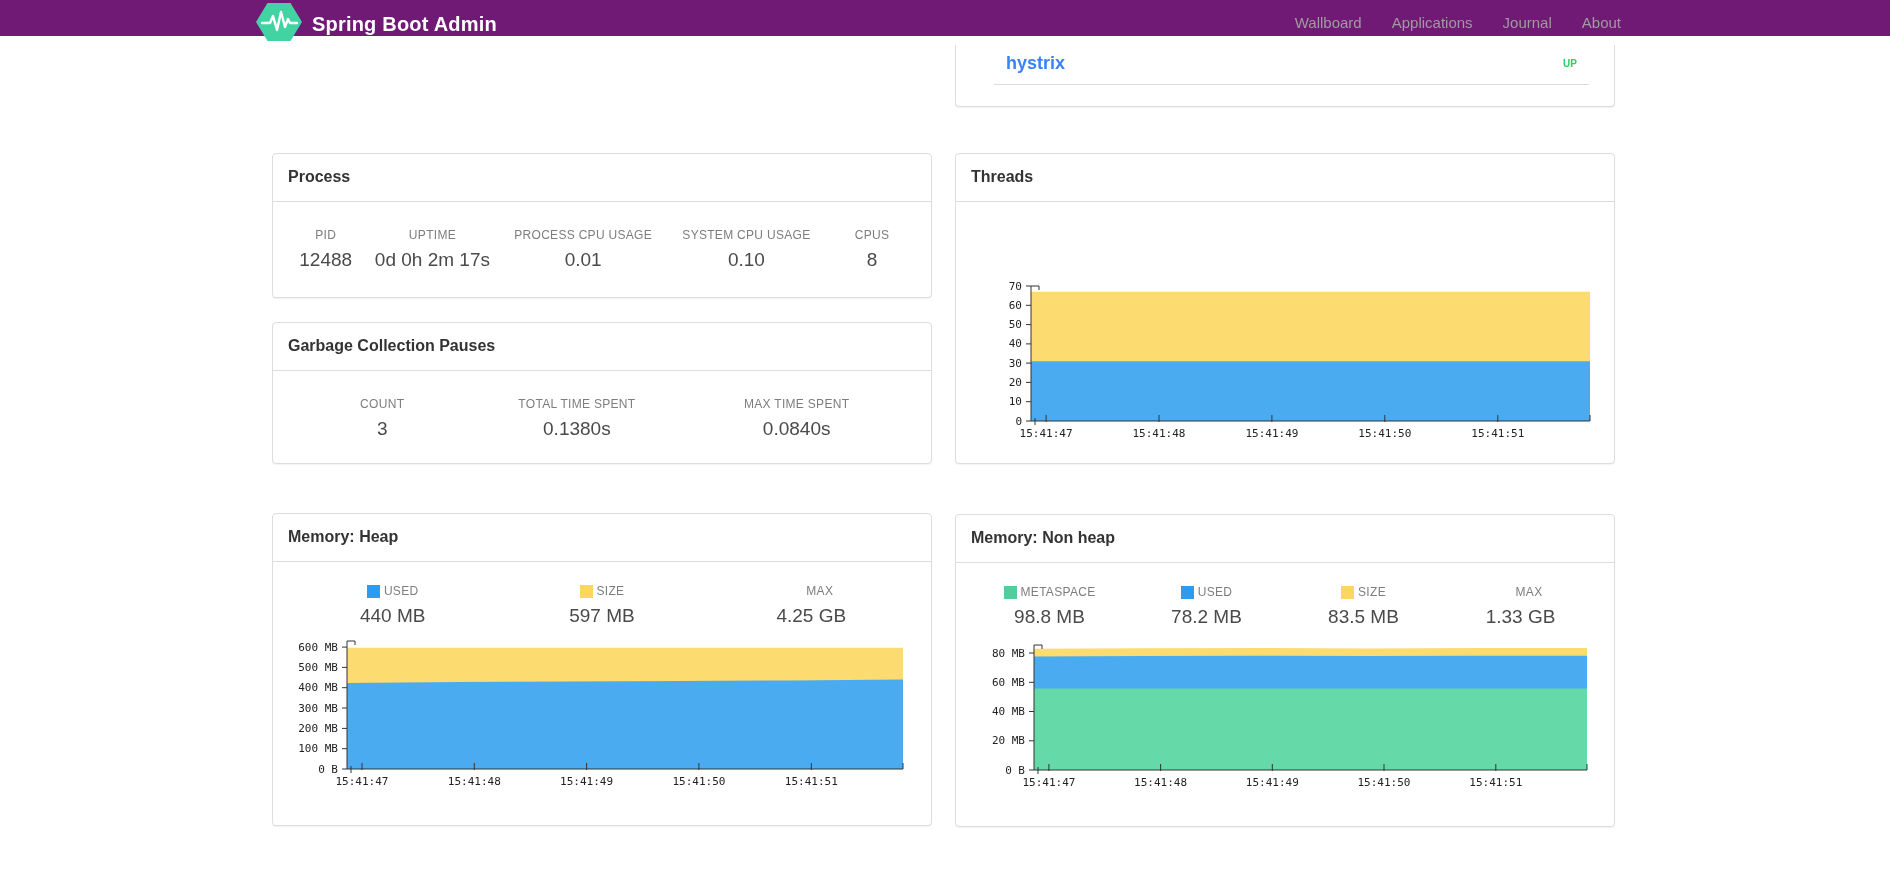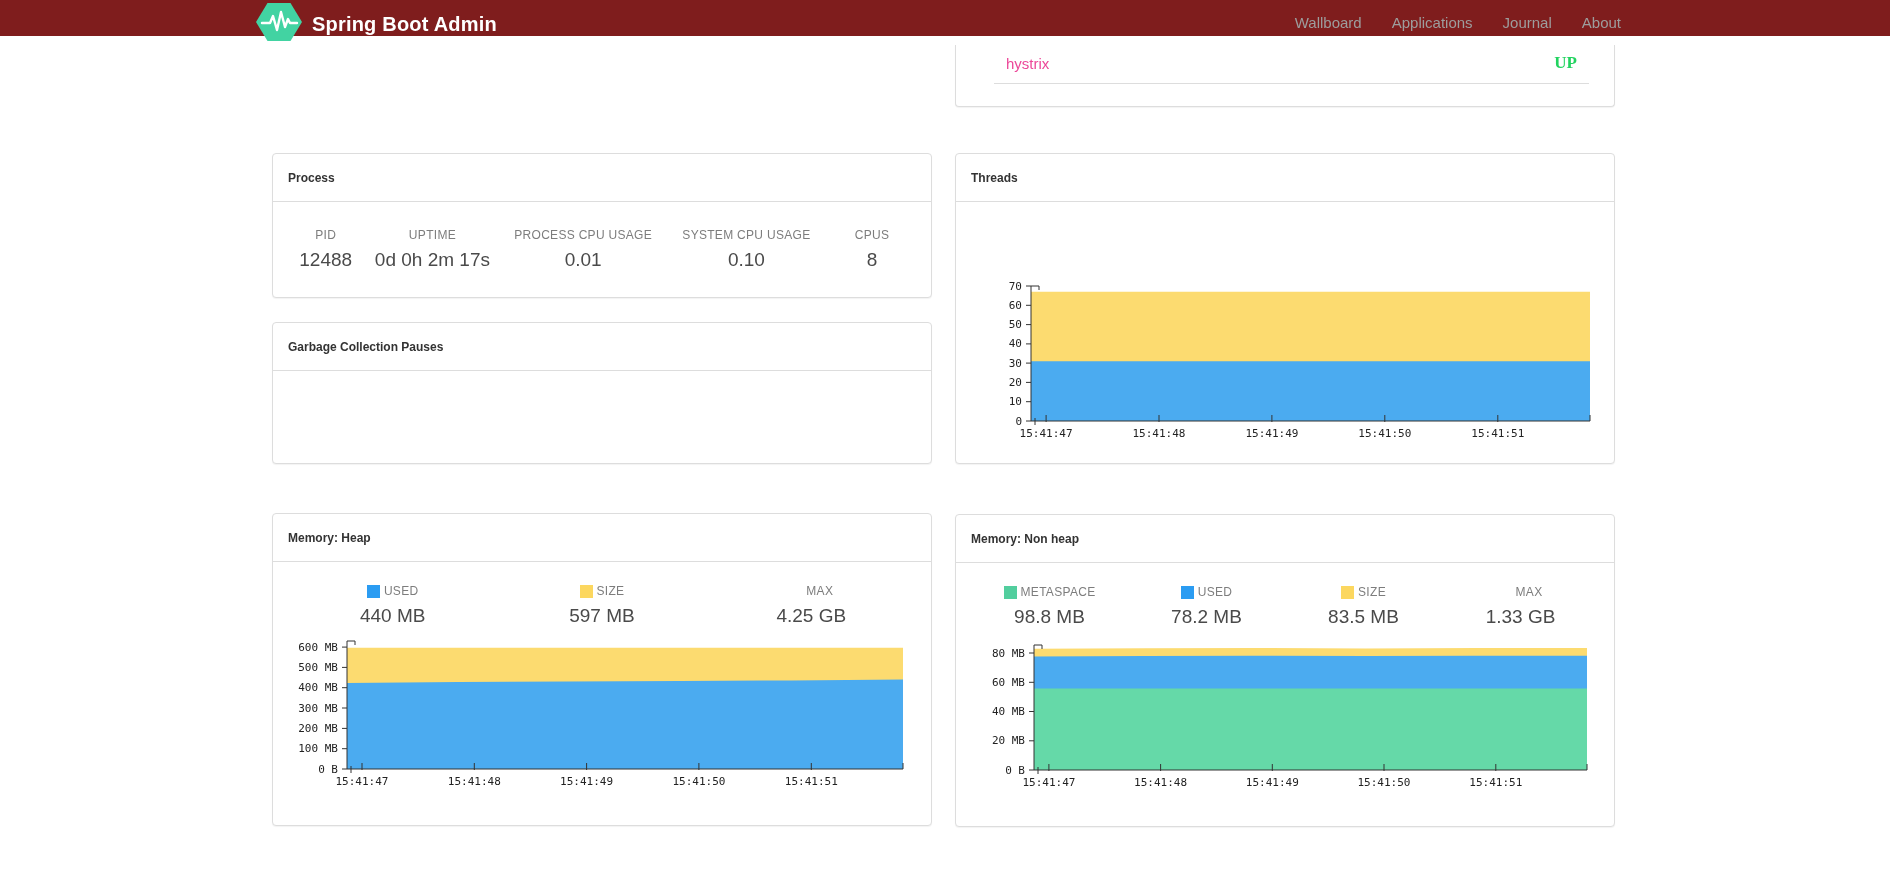--- a/index.html
+++ b/index.html
@@ -1,39 +1,39 @@
 <!DOCTYPE html>
 <html><head>
 <meta charset="utf-8">
 <style>
   * { margin:0; padding:0; box-sizing:border-box; }
   html,body { width:1890px; height:892px; background:#ffffff;
     font-family:"Liberation Sans", sans-serif; overflow:hidden; }
 
   
   .navbar { position:absolute; left:0; top:0; width:1890px; height:36px;
-    background:#7f1d1d; display:flex; align-items:center; }
+    background:#701a75; display:flex; align-items:center; }
   .brand { display:flex; align-items:center; gap:10px; position:absolute; left:256px; top:2px;
     text-decoration:none; cursor:pointer; }
   .brand-title { color:#ffffff; font-size:20px; font-weight:700; letter-spacing:.2px; }
   .nav-links { position:absolute; right:254px; top:0; height:45px; display:flex; align-items:center; }
   .nav-link { color:#9d9d9d; font-size:15px; padding:12px 15px; line-height:45px; cursor:pointer; }
 
   
   .panel { position:absolute; background:#fff; border:1px solid #ddd; border-radius:4px;
     box-shadow:0 1px 1px rgba(0,0,0,.05); }
   .panel-heading { height:48px; padding:14px 15px; border-bottom:1px solid #ddd; }
-  .panel-title { font-size:12px; font-weight:700; color:#333;text-align:center; }
+  .panel-title { font-size:16px; font-weight:700; color:#333;text-align:center; }
 
   #panel-health { left:955px; top:45px; width:660px; height:62px;
     border-top:none; border-radius:0 0 4px 4px; }
   .health-row { margin:0 25px 0 38px; padding:8px 12px 10px 12px; border-bottom:1px solid #ddd;
     display:flex; justify-content:space-between; align-items:center; }
-  .health-name { font-size:15px; font-weight:400; color:#ec4899; }
-  .health-status { font-size:17px; font-weight:700;font-family:Liberation Serif, serif; }
+  .health-name { font-size:18px; font-weight:700; color:#3b82f6; }
+  .health-status { font-size:10px; font-weight:700; }
 
   #panel-process { left:272px; top:153px; width:660px; height:145px; }
   #panel-threads { left:955px; top:153px; width:660px; height:311px; }
   #panel-gc      { left:272px; top:322px; width:660px; height:142px; }
   #panel-heap    { left:272px; top:513px; width:660px; height:313px; }
   #panel-nonheap { left:955px; top:514px; width:660px; height:313px; }
 
   .stats { display:flex; padding:26px 15px 0 15px; }
   .stat { text-align:center; }
   .stat-label { font-size:12px; color:#7d7d7d; text-transform:uppercase; letter-spacing:.3px;
@@ -96,20 +96,34 @@
     <div class="stat" style="width:14%">
       <div class="stat-label">CPUS</div>
       <div class="stat-value">8</div>
     </div>
   </div>
 </div>
 
 <div class="panel" id="panel-gc">
   <div class="panel-heading">
     <span class="panel-title">Garbage Collection Pauses</span>
+  </div>
+  <div class="stats">
+    <div class="stat" style="width:30%">
+      <div class="stat-label">COUNT</div>
+      <div class="stat-value">3</div>
+    </div>
+    <div class="stat" style="width:32%">
+      <div class="stat-label">TOTAL TIME SPENT</div>
+      <div class="stat-value">0.1380s</div>
+    </div>
+    <div class="stat" style="width:38%">
+      <div class="stat-label">MAX TIME SPENT</div>
+      <div class="stat-value">0.0840s</div>
+    </div>
   </div>
 </div>
 
 <div class="panel" id="panel-threads">
   <div class="panel-heading">
     <span class="panel-title">Threads</span>
   </div>
   <svg class="chart-svg" style="left:13px; top:126px" width="629" height="167">
       <polygon points="62,141 62.0,11.8 173.8,11.8 285.6,11.8 397.4,11.8 509.2,11.8 621.0,11.8 621,141" fill="#fcdb70"></polygon>
       <polygon points="62,141 62.0,81.2 173.8,81.2 285.6,81.2 397.4,81.2 509.2,81.2 621.0,81.2 621,141" fill="#4babf0"></polygon>

